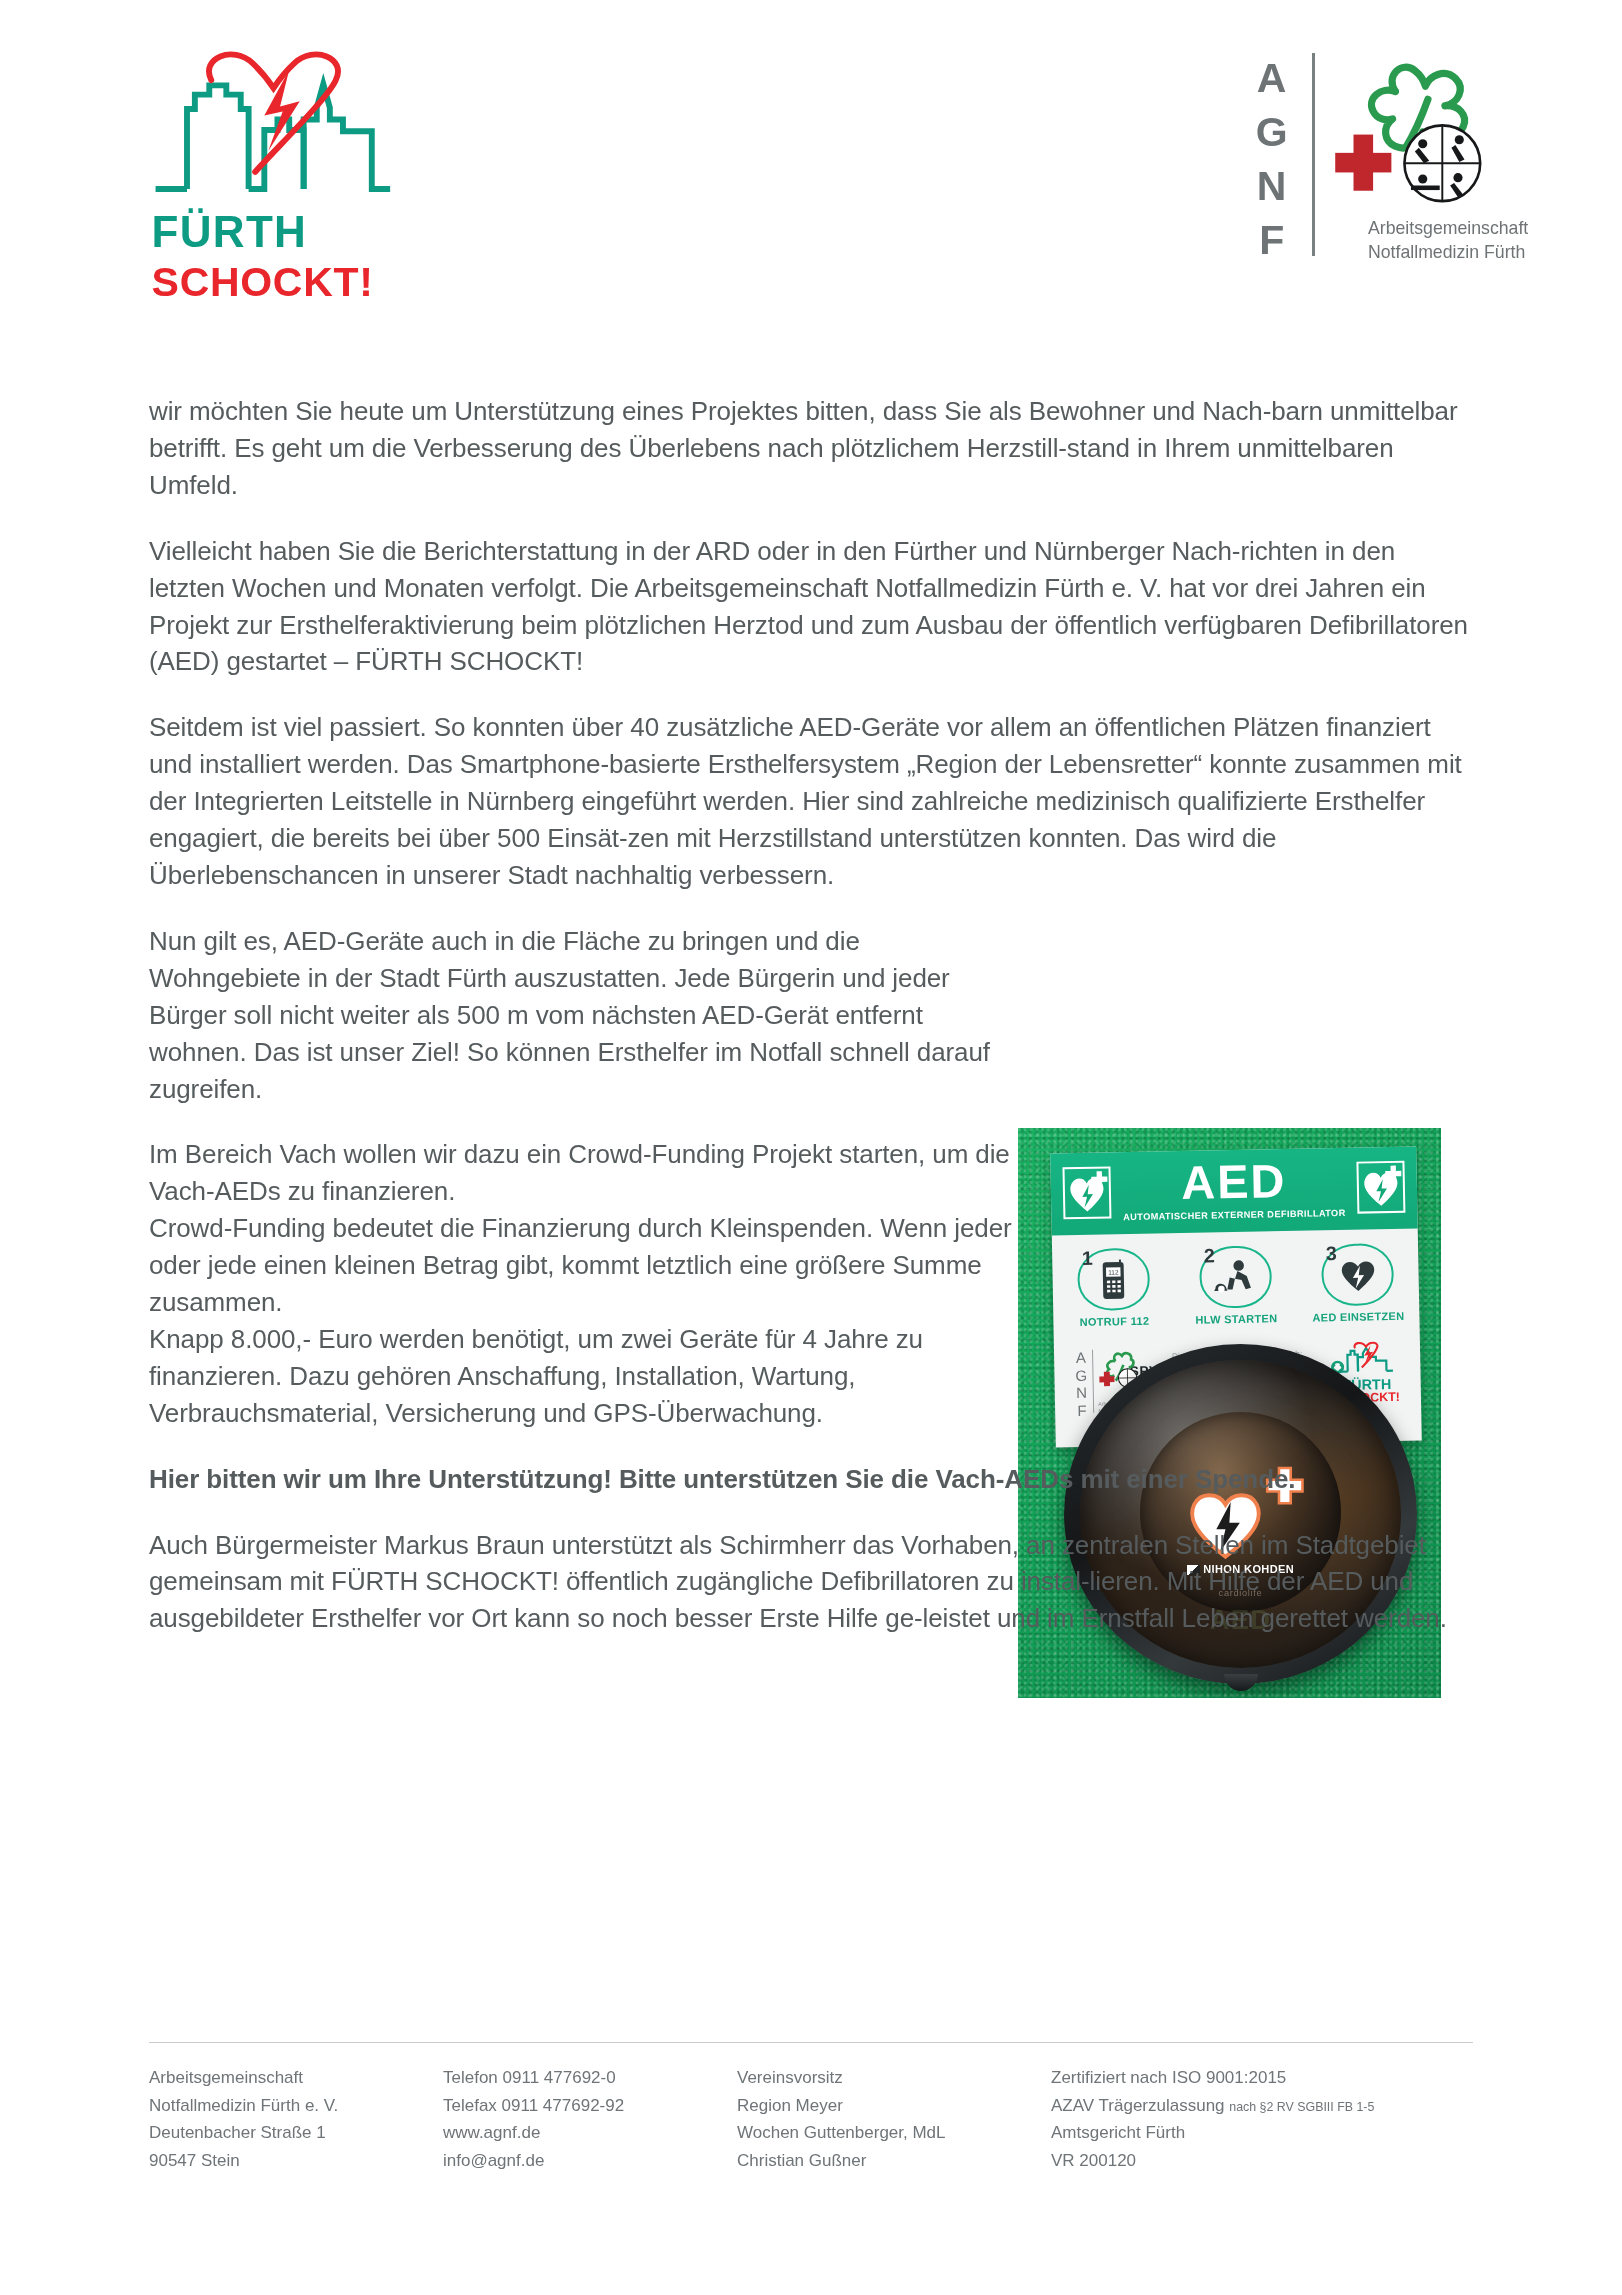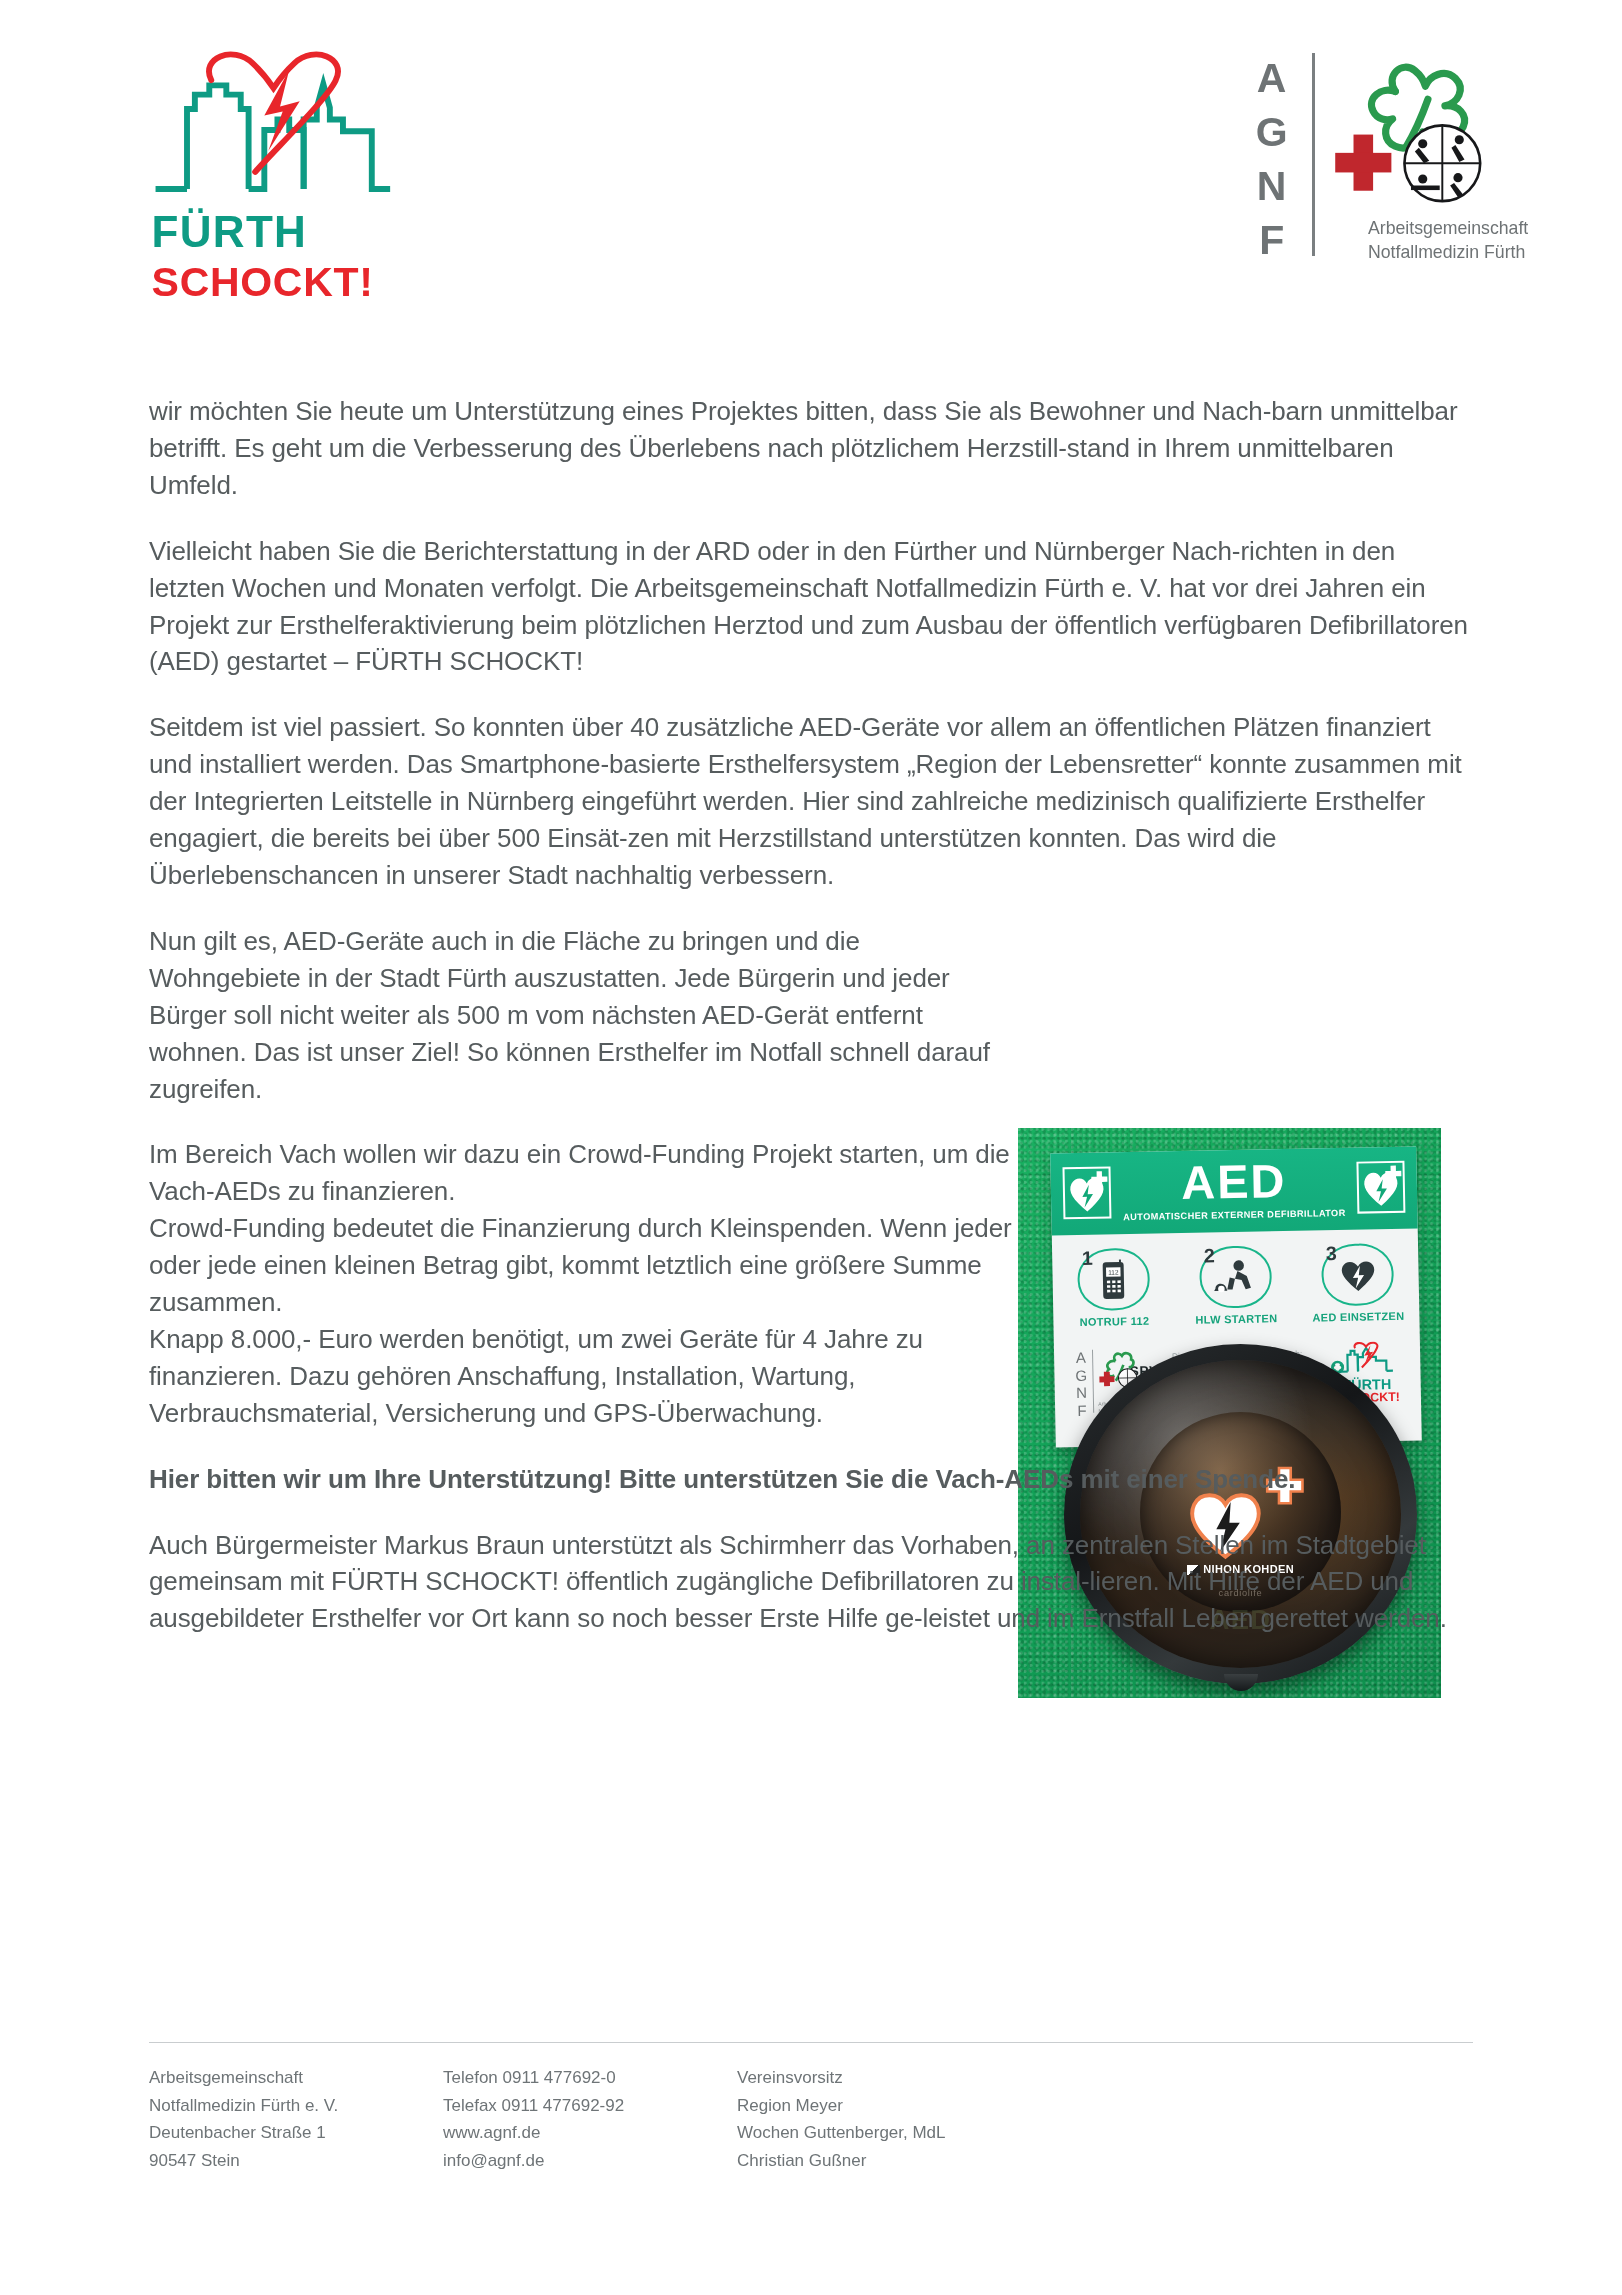--- a/index.html
+++ b/index.html
@@ -429,17 +429,26 @@
         <div>Telefax 0911 477692-92</div>
         <div>www.agnf.de</div>
         <div>info@agnf.de</div>
       </div>
       <div class="fcol c3">
         <div>Vereinsvorsitz</div>
         <div>Region Meyer</div>
         <div>Wochen Guttenberger, MdL</div>
         <div>Christian Gußner</div>
       </div>
+      <div class="fcol c4">
+        <div>Zertifiziert nach ISO 9001:2015</div>
+        <div>
+          <span>AZAV Trägerzulassung</span>
+          <span class="fine">nach §2 RV SGBIII FB 1-5</span>
+        </div>
+        <div>Amtsgericht Fürth</div>
+        <div>VR 200120</div>
+      </div>
     </div>
   </div>
 
 </div>
 
 
 </body></html>

